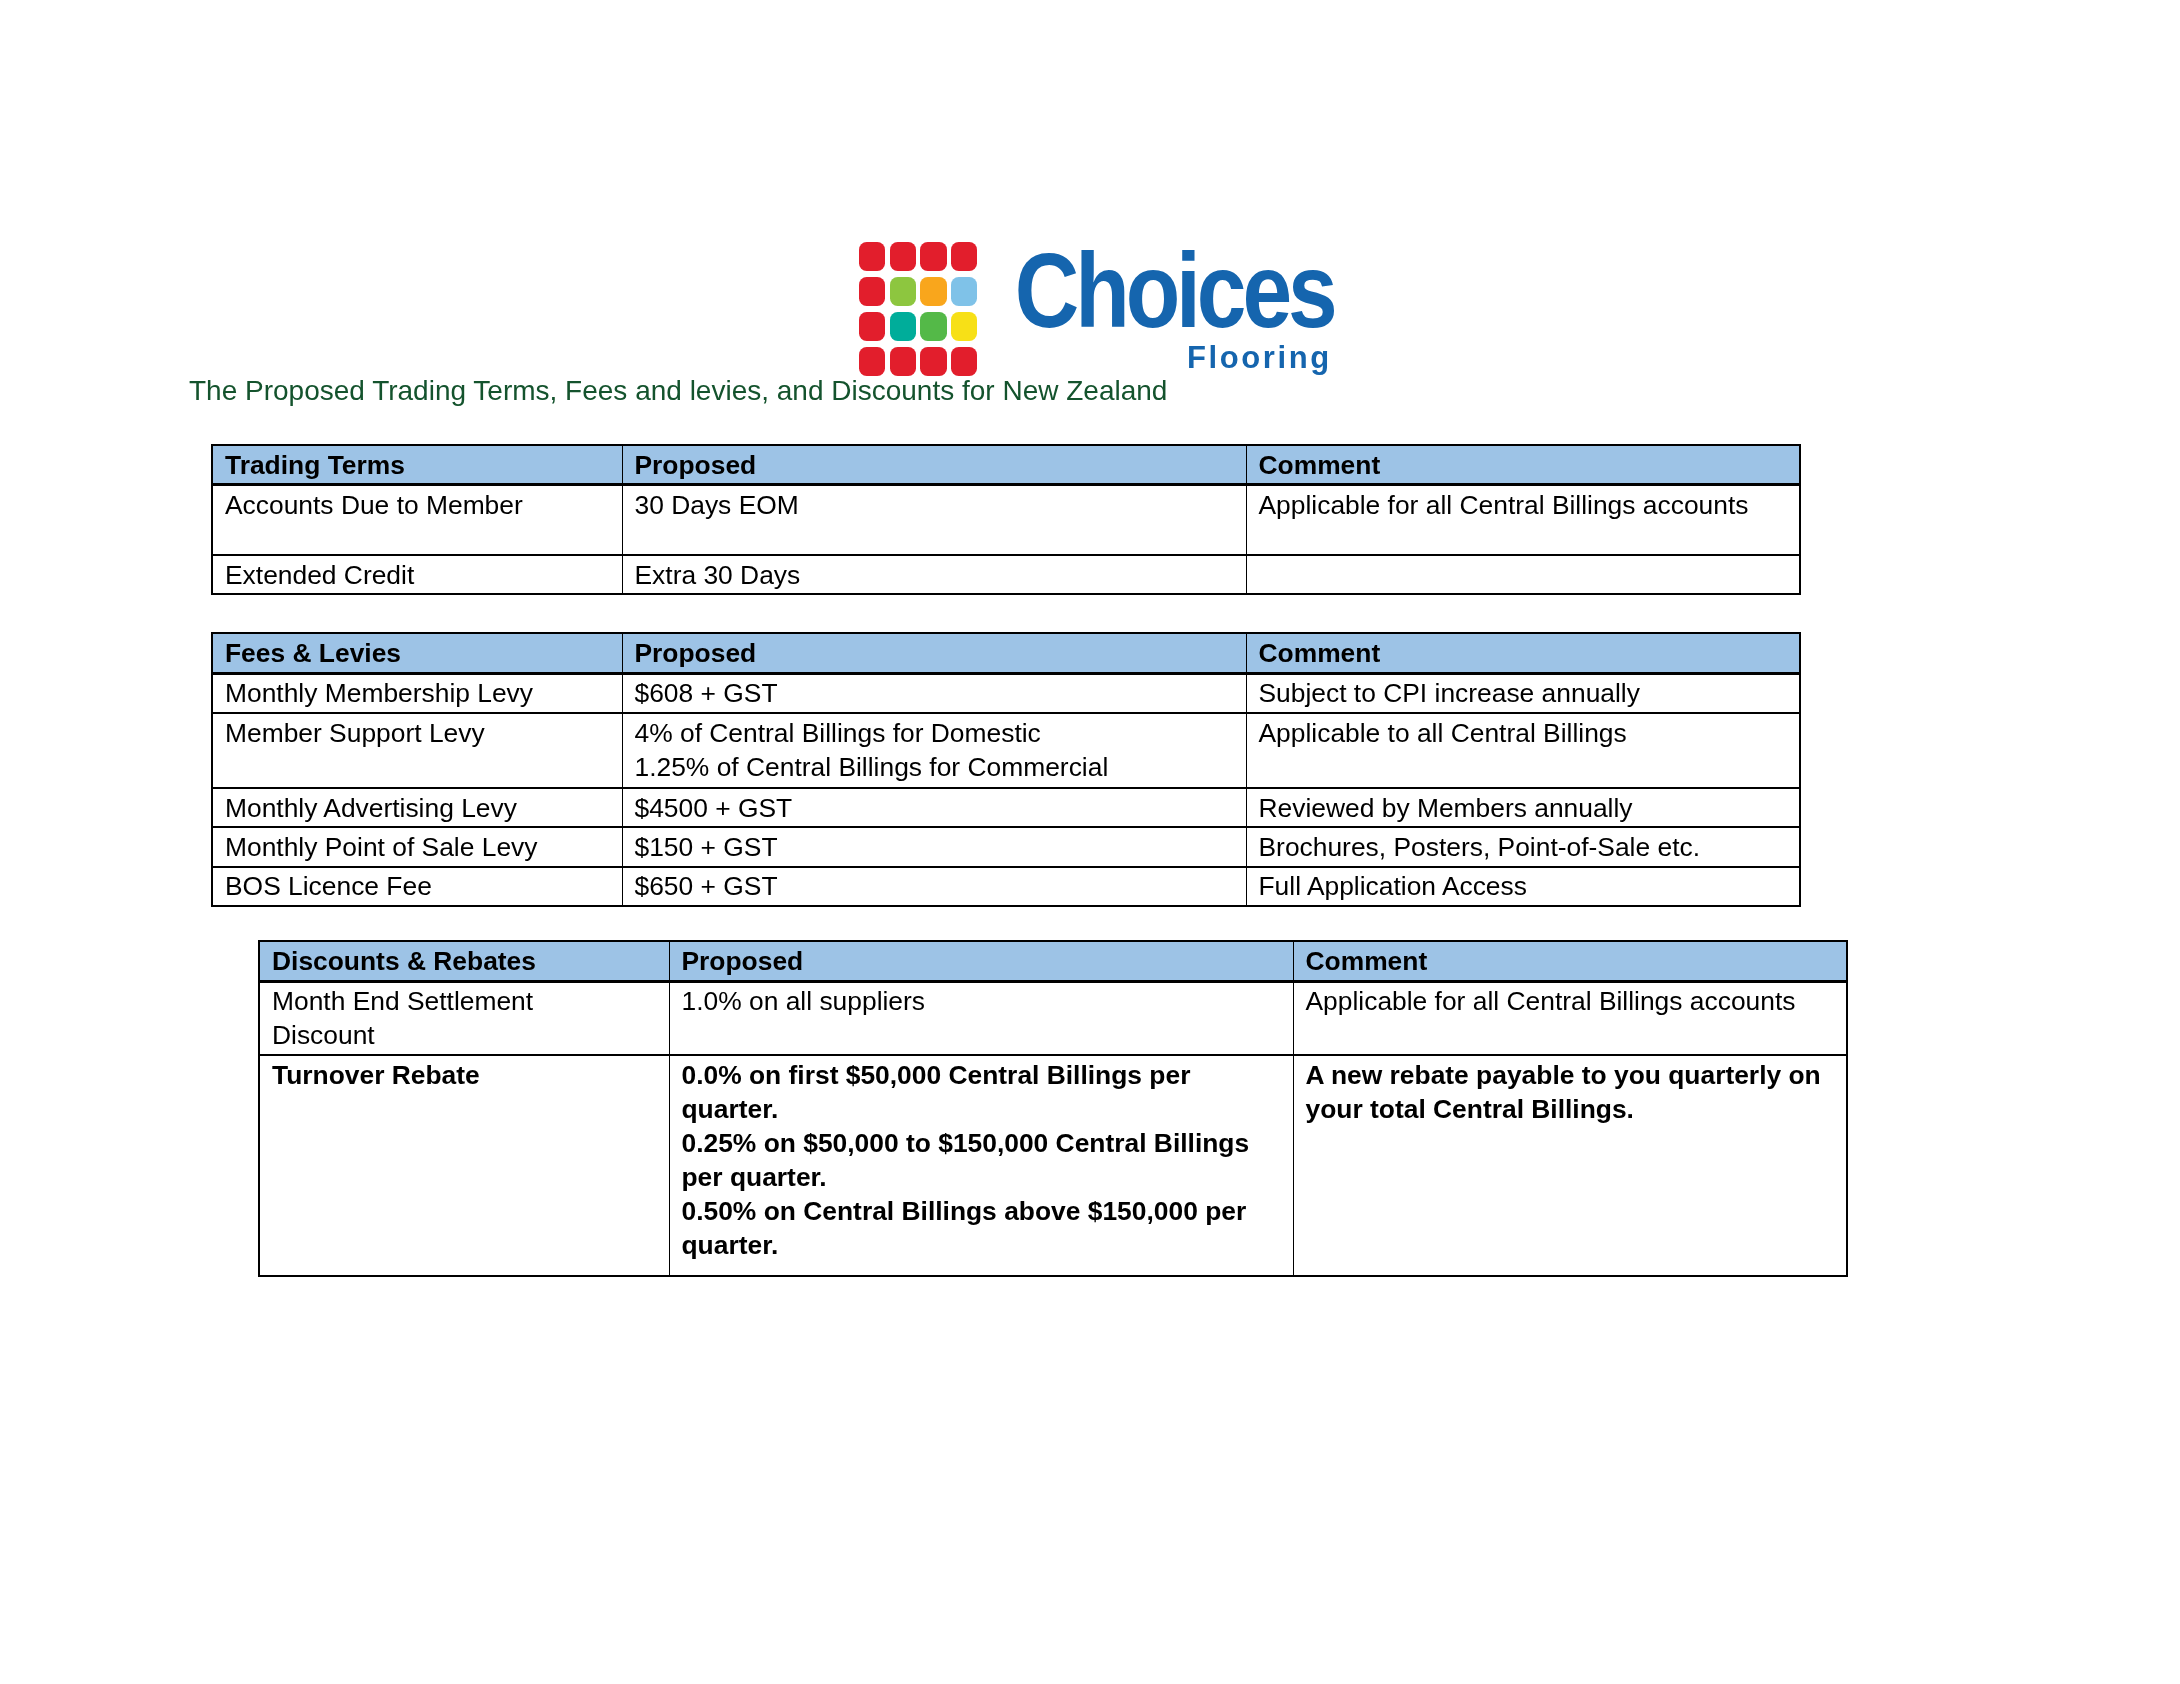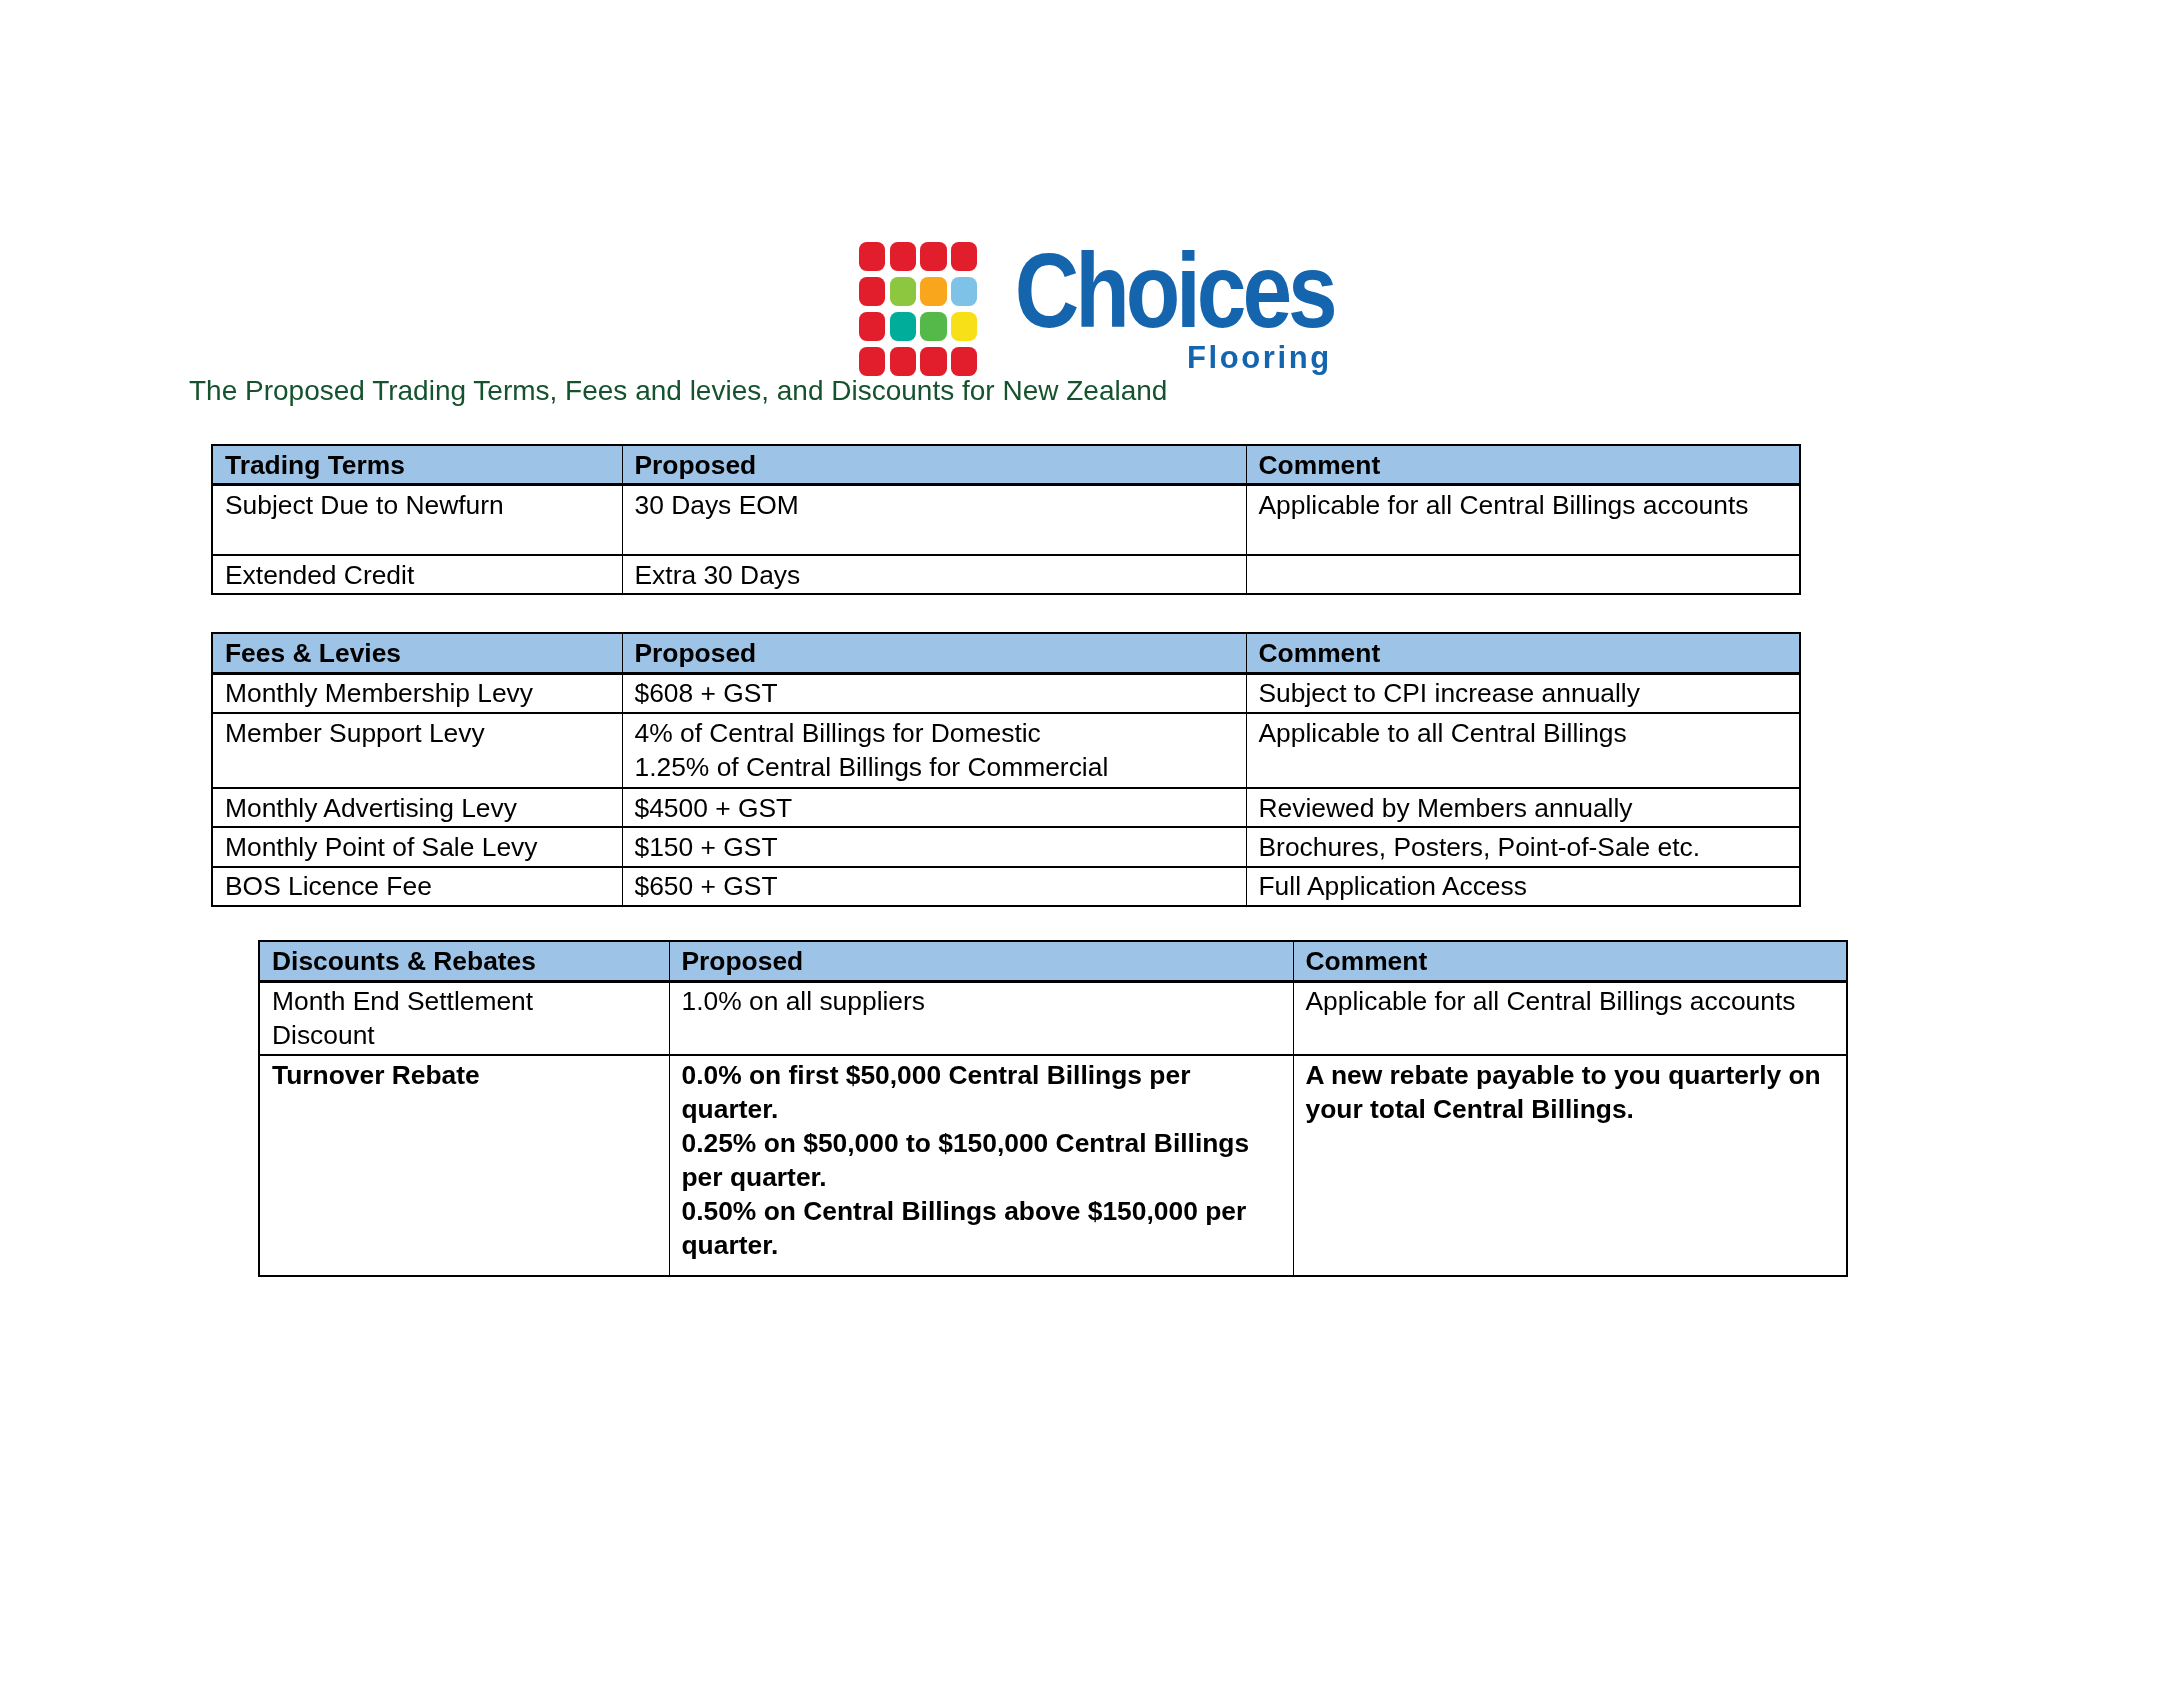--- a/index.html
+++ b/index.html
@@ -111,21 +111,21 @@
       </colgroup>
     <thead>
       <tr class="h46">
         <th>Trading Terms</th>
         <th>Proposed</th>
         <th>Comment</th>
       </tr>
     </thead>
     <tbody>
       <tr class="h82">
-        <td>Subject Due to Newfurn</td>
+        <td>Accounts Due to Member</td>
         <td>30 Days EOM</td>
         <td>Applicable for all Central Billings accounts</td>
       </tr>
       <tr class="h43">
         <td>Extended Credit</td>
         <td>Extra 30 Days</td>
         <td></td>
       </tr>
     </tbody>
   </table>

